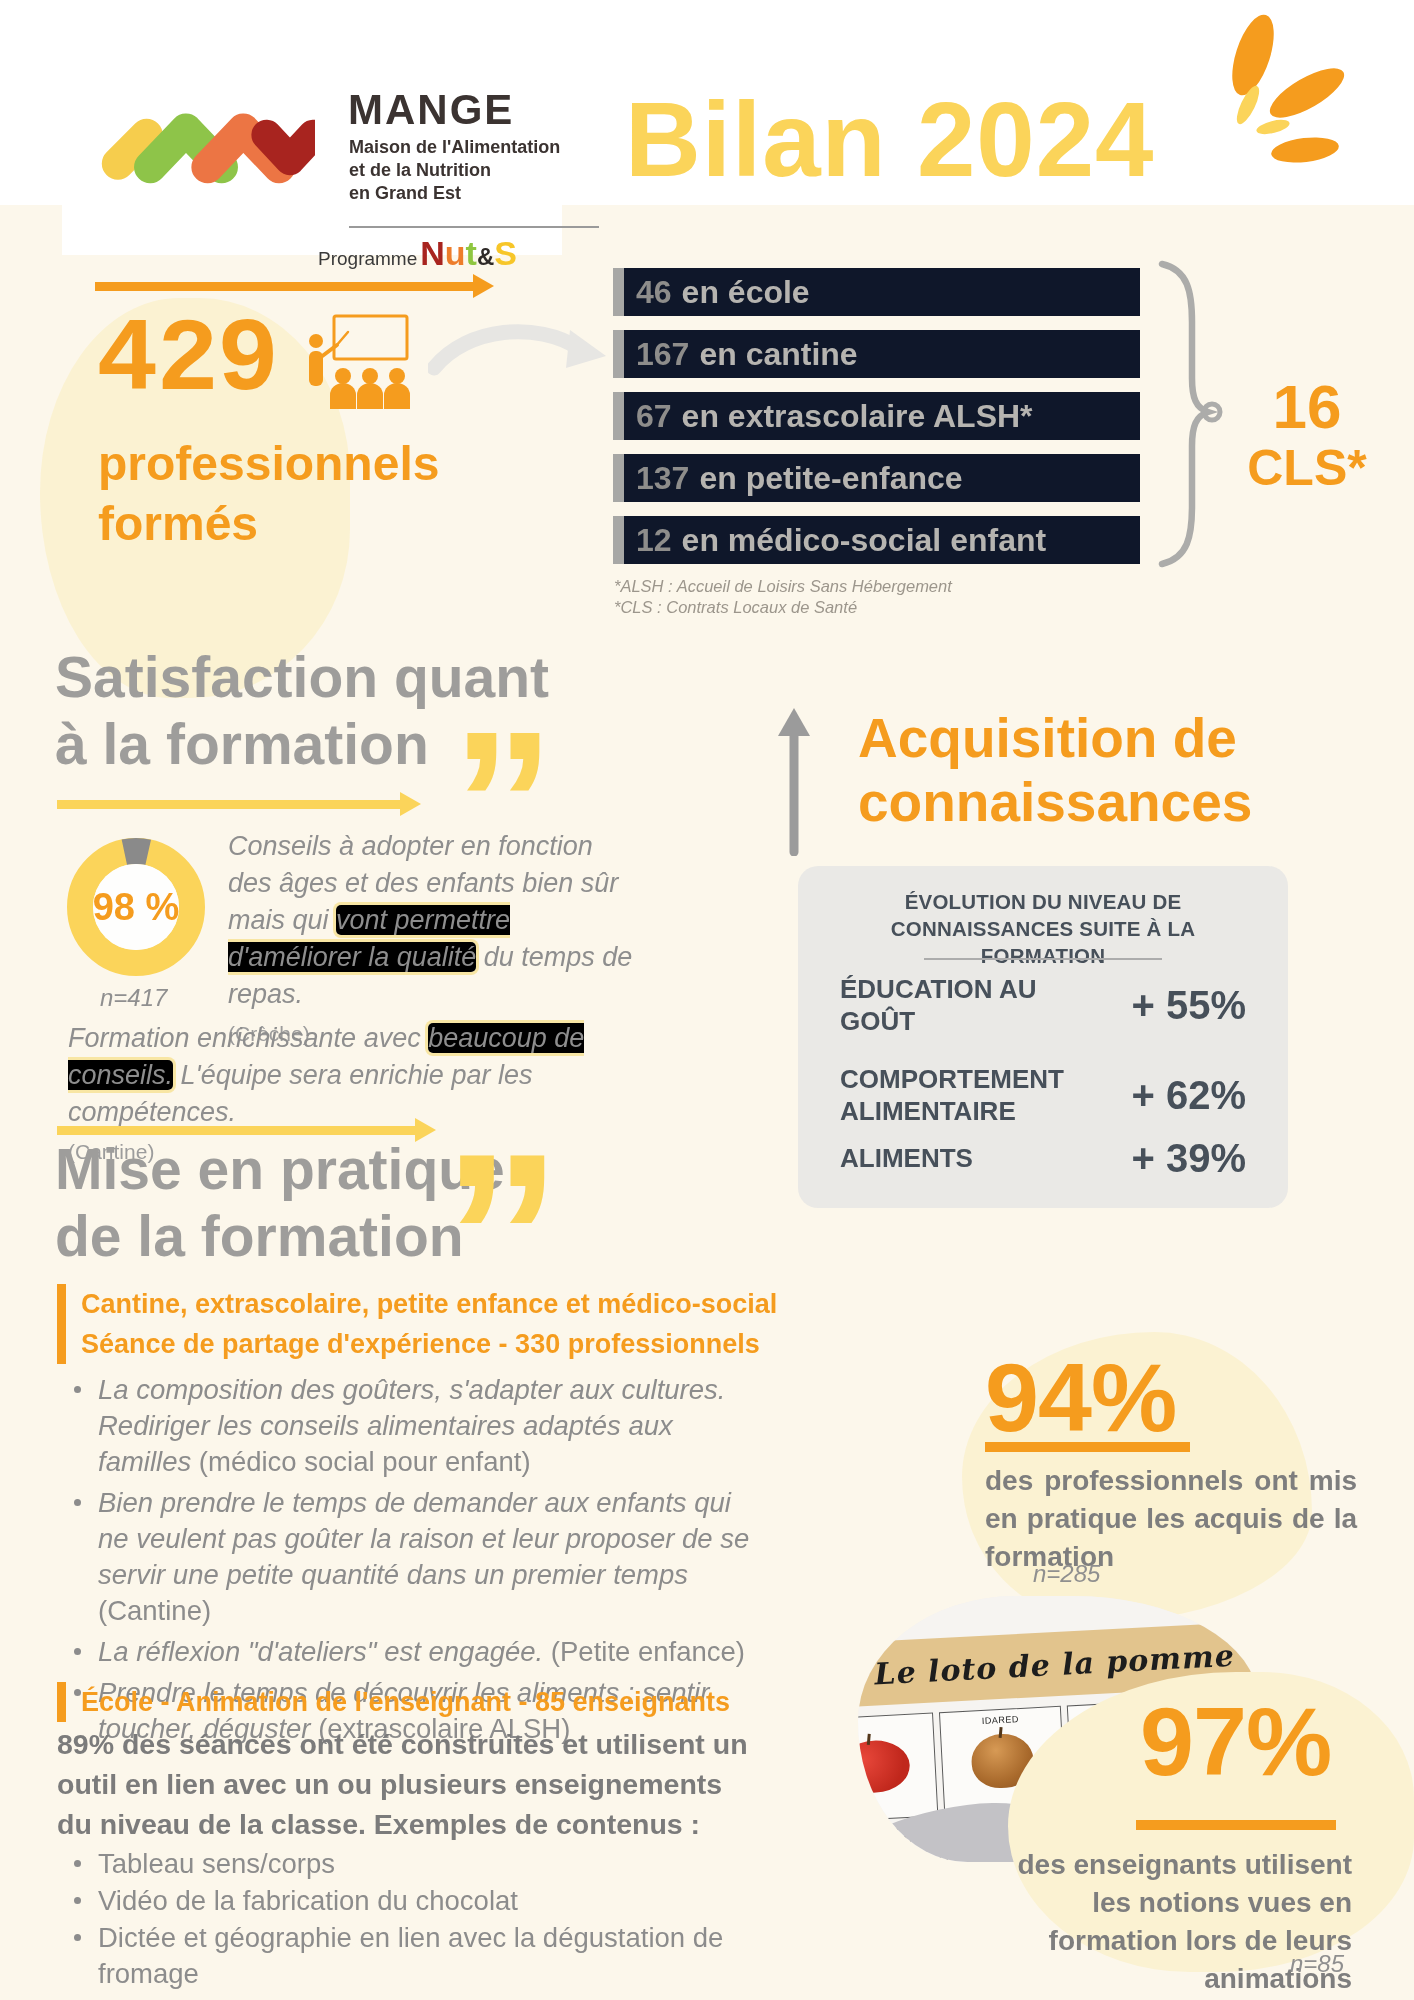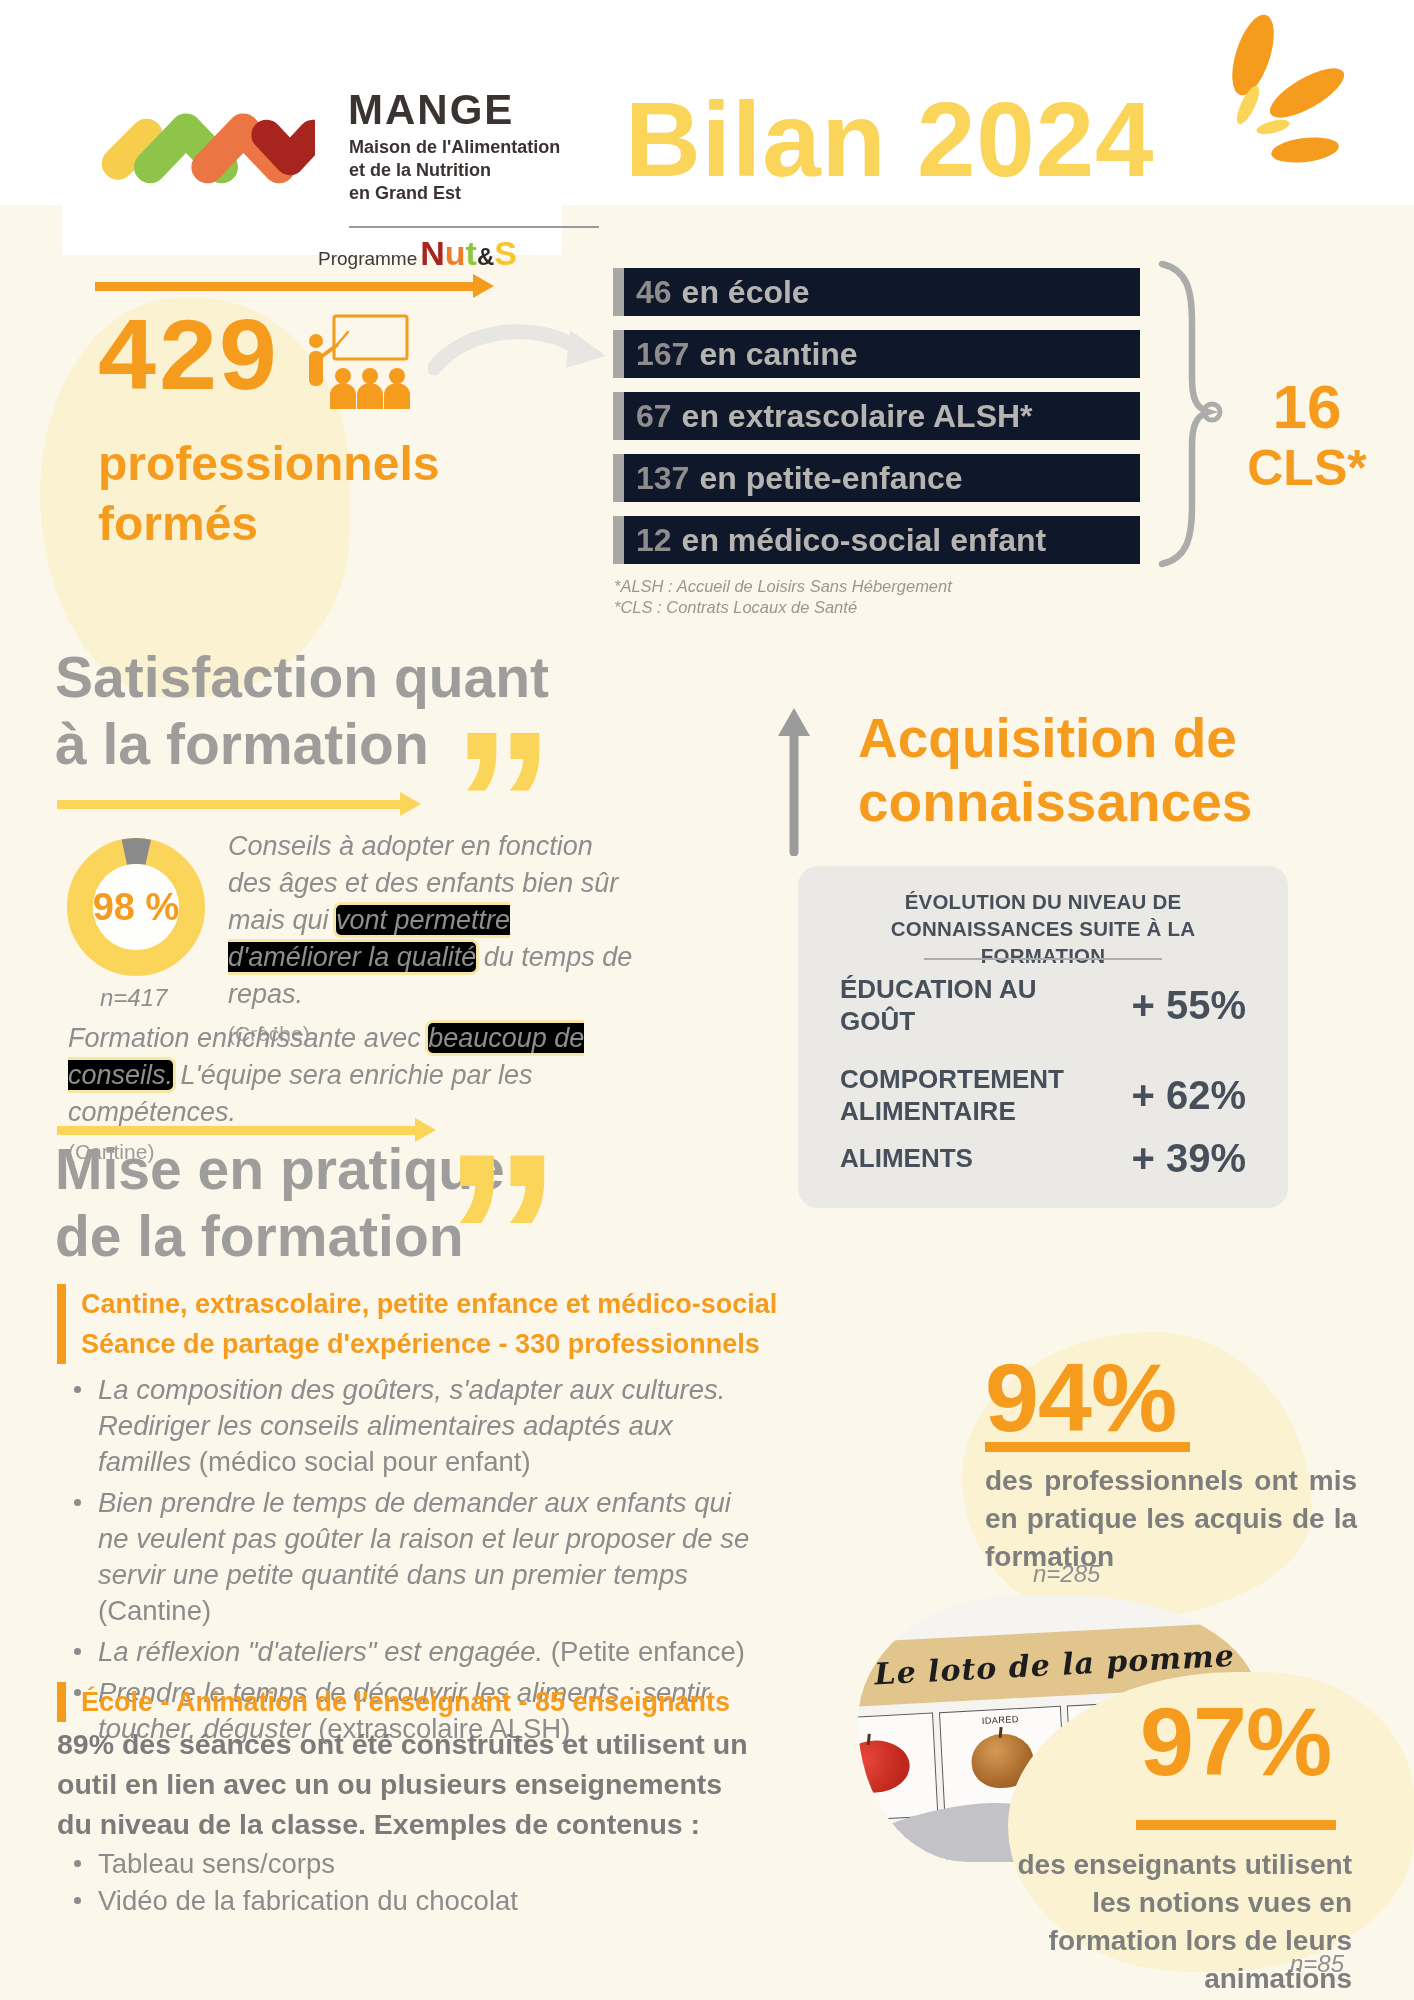--- a/index.html
+++ b/index.html
@@ -283,20 +283,21 @@
     <div class="bitem"><span class="it">Prendre le temps de découvrir les aliments : sentir, toucher, déguster </span><span class="att">(extrascolaire ALSH)</span></div>
   </div>
 
   <div class="sub-orange" style="left:57px;top:1682px;">
     <div>École - Animation de l'enseignant - 85 enseignants</div>
   </div>
   <div class="ecole-para">89% des séances ont été construites et utilisent un outil en lien avec un ou plusieurs enseignements du niveau de la classe. Exemples de contenus :</div>
   <div class="blist" style="left:64px;top:1846px;width:660px;">
     <div class="bitem" style="margin-bottom:1px;"><span>Tableau sens/corps</span></div>
     <div class="bitem" style="margin-bottom:1px;"><span>Vidéo de la fabrication du chocolat</span></div>
+    <div class="bitem" style="margin-bottom:1px;"><span>Dictée et géographie en lien avec la dégustation de fromage</span></div>
   </div>
 
   <div class="blob" style="left:962px;top:1332px;width:350px;height:290px;border-radius:55% 45% 60% 40%/50% 62% 38% 50%;z-index:1;"></div>
   <div class="stat-val z4" style="left:985px;top:1342px;">94%</div>
   <div class="stat-rule z4" style="left:985px;top:1442px;width:205px;"></div>
   <div class="stat-text z4" style="left:985px;top:1462px;width:372px;text-align:justify;">des professionnels ont mis en pratique les acquis de la formation</div>
   <div class="nsample z4" style="left:985px;top:1560px;margin-left:48px;">n=285</div>
 
   <div class="photo-blob">
     <div class="photo-inner">

